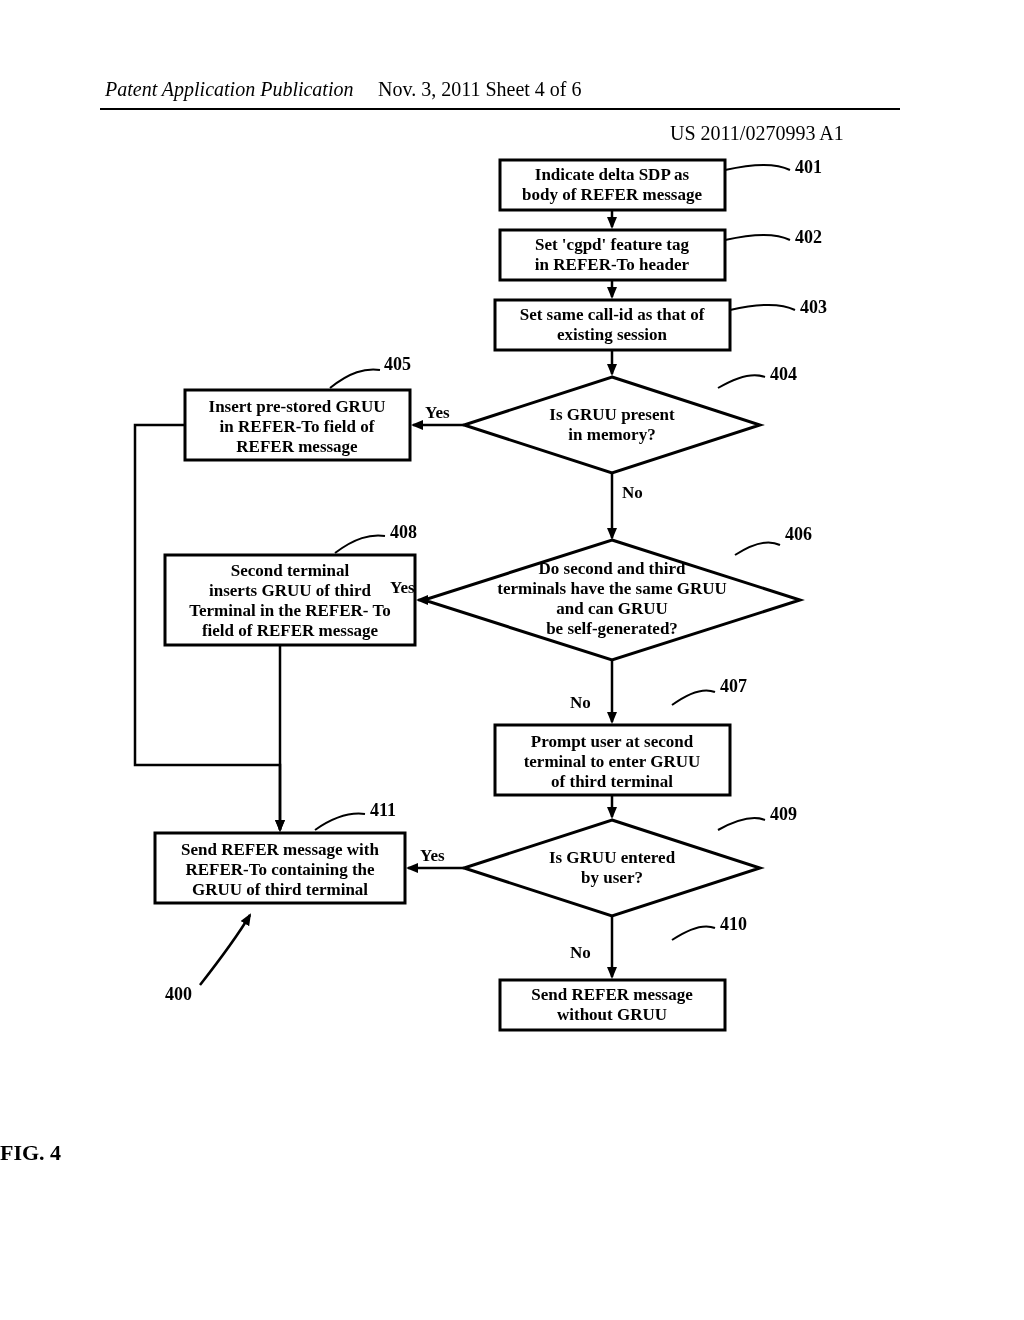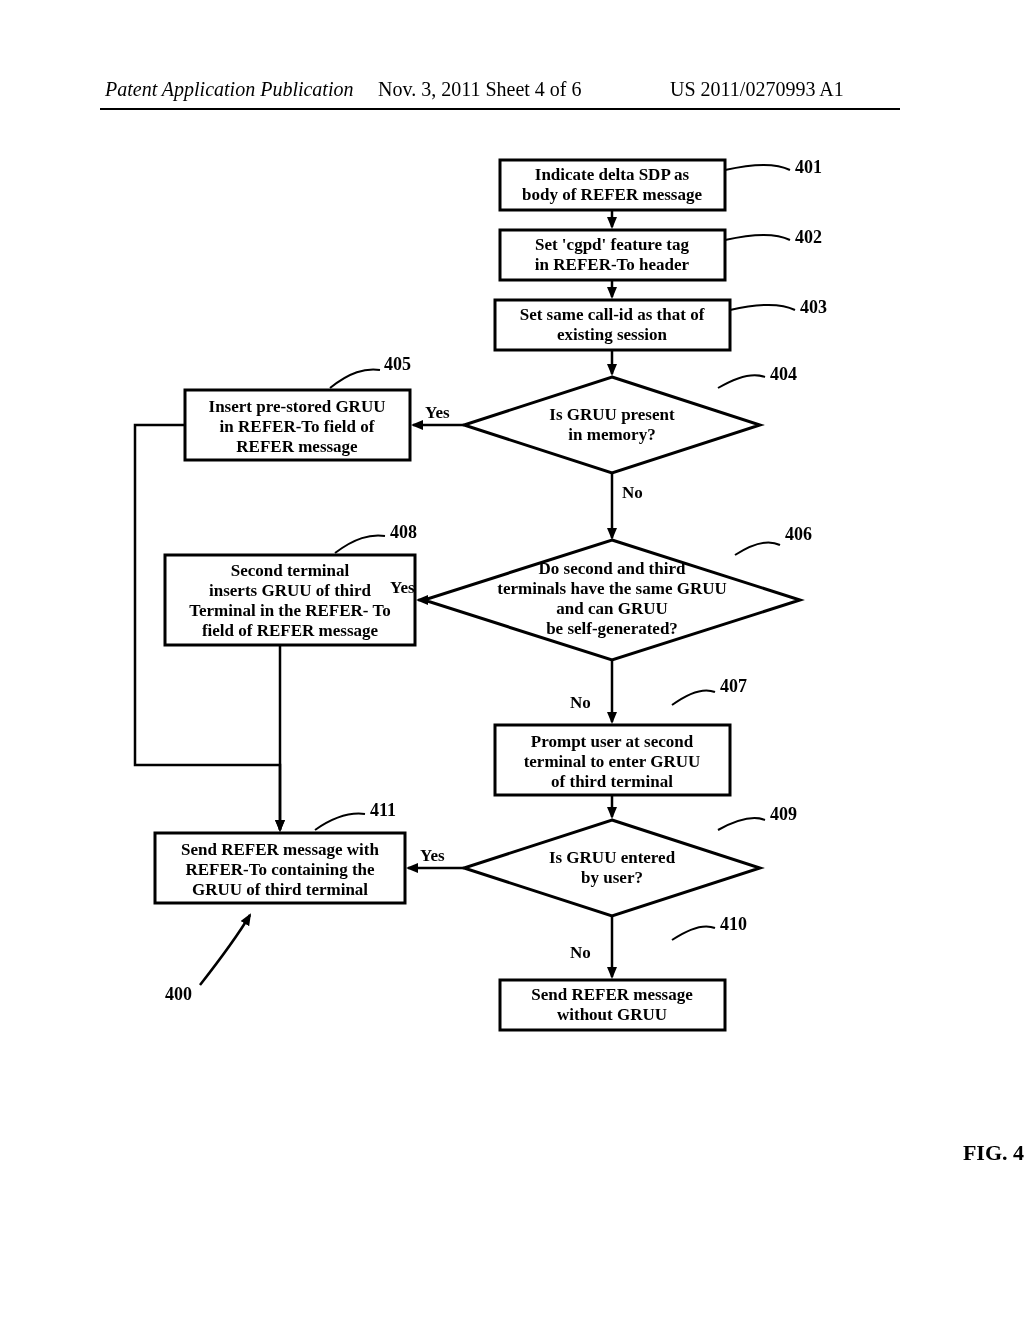--- a/index.html
+++ b/index.html
@@ -13,34 +13,34 @@
   }
   .page-header {
     position: absolute;
     top: 78px;
     left: 0;
     width: 1024px;
     font-size: 20px;
   }
   .hdr-left { position: absolute; left: 105px; font-style: italic; }
   .hdr-center { position: absolute; left: 378px; }
-  .hdr-right { position: absolute; left: 670px; }
+  .hdr-right { position: absolute; left: 670px; margin-top: 44px; }
   .hdr-rule {
     position: absolute;
     top: 108px;
     left: 100px;
     width: 800px;
     border-top: 2px solid #000;
   }
   .fig-label {
     position: absolute;
     top: 1140px;
     left: 0;
     width: 1024px;
-    text-align: right;
+    text-align: left;
     font-weight: bold;
     font-size: 22px;
   }
   svg { position: absolute; top: 140px; left: 100px; }
   .box-text {
     font-family: "Times New Roman", Times, serif;
     font-weight: bold;
     font-size: 17px;
     text-anchor: middle;
   }

